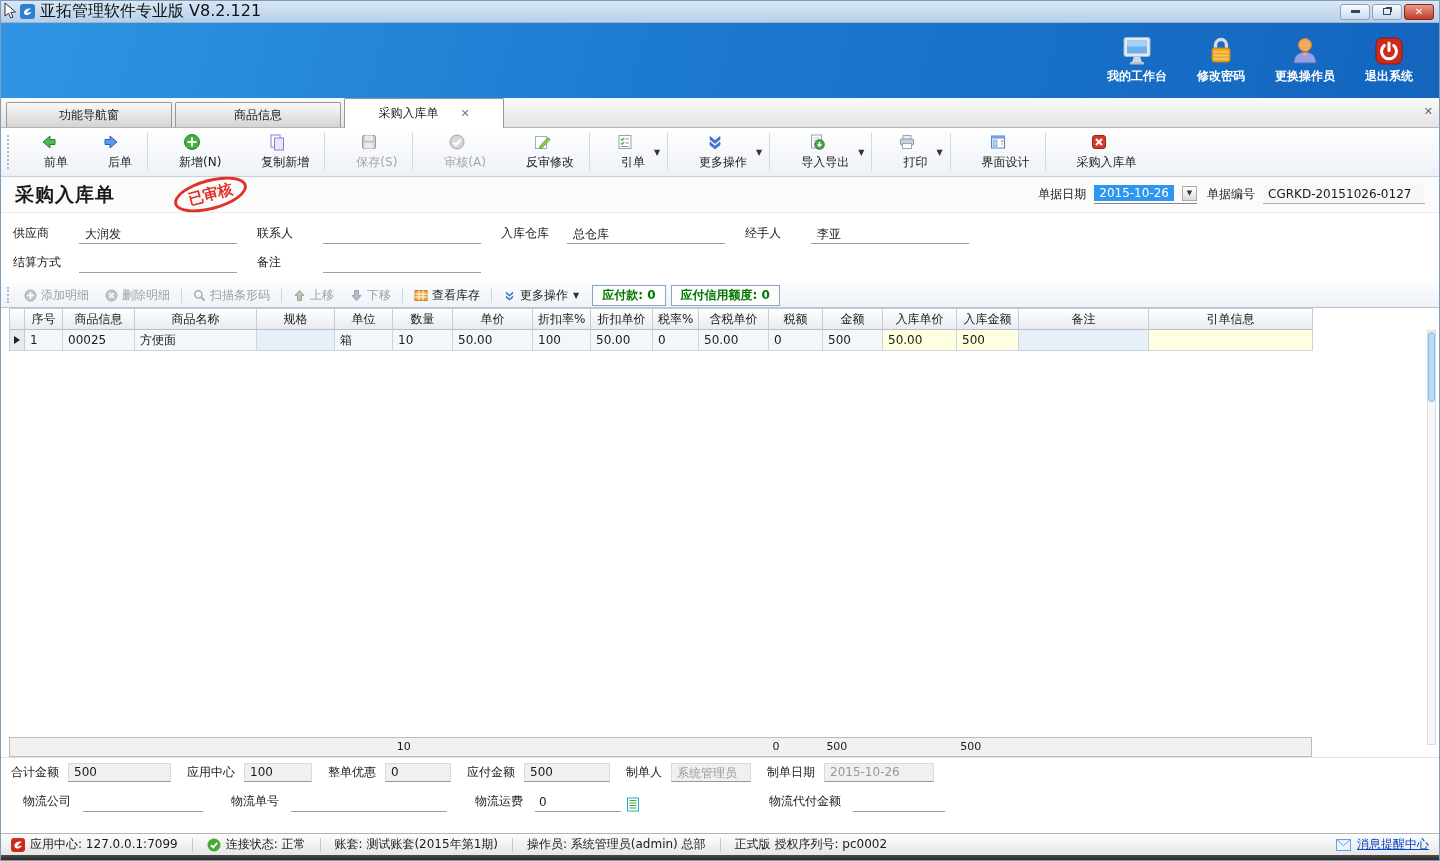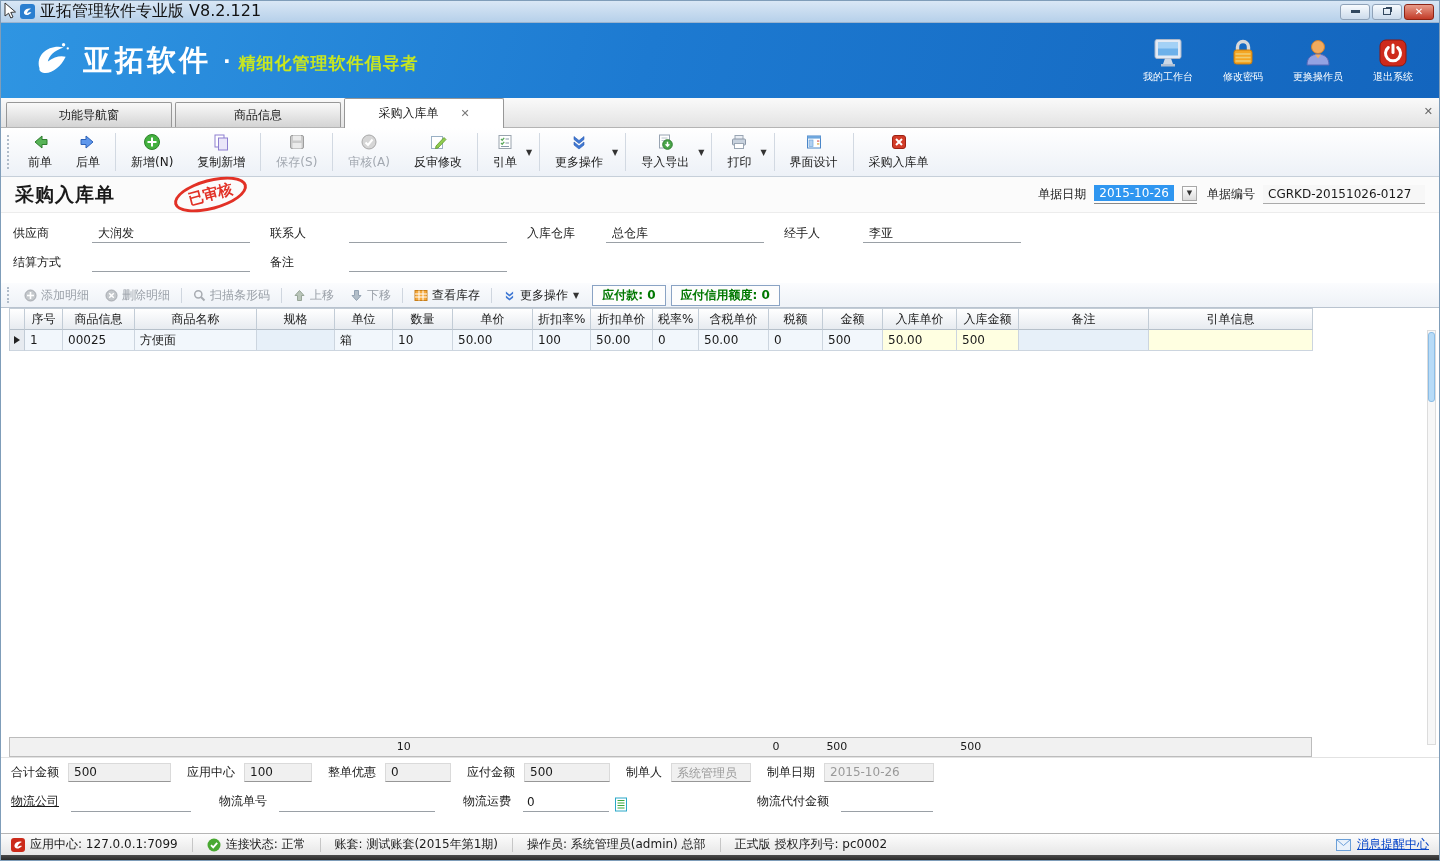--- a/index.html
+++ b/index.html
@@ -23,54 +23,54 @@
   .menubar { height:23px; flex:0 0 23px; background:#f4f3f0; display:flex; align-items:center; padding-left:6px; border-bottom:1px solid #dcdcdc; }
   .menu-item { padding:3px 12px; }
 
   
   .banner { height:75px; flex:0 0 75px; background:linear-gradient(105deg,#2f95e2 0%,#1d7ad1 45%,#1365be 100%); display:flex; align-items:center; color:#fff; }
   .brand { display:flex; align-items:center; margin-left:28px; }
   .logo-text { font-size:29px; font-weight:bold; letter-spacing:3px; margin-left:10px; }
   .brand-dot { font-size:20px; margin:0 8px 0 12px; font-weight:bold; }
   .slogan { color:#c9e71e; font-size:17px; font-weight:bold; letter-spacing:1px; margin-top:6px; }
   .actions { margin-left:auto; margin-right:26px; display:flex; gap:30px; }
-  .action { display:flex; flex-direction:column; align-items:center; gap:2px; font-size:10px; font-weight:normal; color:#fff; }
+  .action { display:flex; flex-direction:column; align-items:center; gap:2px; font-size:12px; font-weight:bold; color:#fff; }
 
   
   .tabstrip { height:30px; flex:0 0 30px; background:linear-gradient(#fafafa,#e3e3e3); display:flex; align-items:flex-end; padding-left:5px; border-bottom:1px solid #b4b4b4; position:relative; }
   .tab { width:166px; height:25px; margin-right:3px; display:flex; align-items:center; justify-content:center; background:linear-gradient(#f9f9f9,#d4d4d4); border:1px solid #979797; border-bottom:none; border-radius:2px 2px 0 0; }
   .tab.active { width:160px; height:30px; background:#fff; margin-bottom:-1px; z-index:2; gap:22px; }
   .tab-x { color:#777; font-size:11px; line-height:11px; }
   .strip-x { position:absolute; right:6px; top:7px; color:#666; font-size:11px; }
 
   
   .toolbar { height:49px; flex:0 0 49px; background:linear-gradient(#ffffff,#edf1f7); border-bottom:1px solid #c6cfd9; display:flex; align-items:stretch; padding-left:4px; }
   .grip { border-left:2px dotted #b0bcc9; width:4px; height:34px; align-self:center; margin:0 5px 0 2px; }
   .tbtn { display:flex; align-items:center; padding:0 4px; }
   .tcol { display:flex; flex-direction:column; align-items:center; gap:3px; padding:0 8px; }
   .tbtn.disabled .tlabel { color:#a2a8b0; }
-  .tlabel { white-space:nowrap; }
+  .tlabel { white-space:nowrap;margin-left:16px; }
   .darr { font-size:8px; color:#333; margin-left:1px; }
   .tsep { width:1px; background:#d2d9e2; margin:5px 3px; }
 
   
   .docheader { height:36px; flex:0 0 36px; background:#fbfbfb; border-bottom:1px solid #ececec; display:flex; align-items:center; padding:0 14px; position:relative; }
   .doc-title { font-size:19px; font-weight:bold; letter-spacing:1px; }
   .stamp { position:absolute; left:172px; top:2px; transform:rotate(-15deg); border:3px solid #e23126; border-radius:50%; padding:3px 12px; color:#e23126; font-size:15px; font-weight:bold; white-space:nowrap; }
   .doc-right { margin-left:auto; display:flex; align-items:center; }
   .doc-lab { margin-right:8px; }
   .datebox { display:flex; align-items:center; border-bottom:1px solid #888; padding-bottom:2px; margin-right:10px; }
   .date-val { background:#2f96f0; color:#fff; padding:1px 5px; }
   .date-drop { width:15px; height:15px; border:1px solid #a8a8a8; background:linear-gradient(#fff,#dcdcdc); display:flex; align-items:center; justify-content:center; font-size:7px; color:#333; margin-left:8px; }
   .noval { width:162px; border-bottom:1px solid #aaa; background:#f7f7f7; padding:2px 5px; }
 
   
   .fields { height:70px; flex:0 0 70px; padding-top:7px; }
   .frow { display:flex; height:29px; align-items:center; }
-  .fitem { display:flex; align-items:flex-start; margin-left:20px;gap:13px; }
+  .fitem { display:flex; align-items:flex-end; margin-left:20px; }
   .fitem.first { margin-left:12px; }
   .flabel { width:66px; padding-bottom:2px; }
   .fline { width:158px; border-bottom:1px solid #9aa0a6; padding:0 6px 2px; height:18px; white-space:nowrap; }
 
   
   .detailbar { height:25px; flex:0 0 25px; background:linear-gradient(#fbfcfe,#eef2f7); border-bottom:1px solid #b9c3cf; display:flex; align-items:center; padding-left:4px; }
   .dbtn { display:flex; align-items:center; gap:4px; padding:0 8px; }
   .dbtn.disabled { color:#9aa0a8; }
   .dsep { width:1px; height:15px; background:#cfd6df; margin:0 3px; }
   .stat { border:1px solid #8aa3c4; background:#fdfdfd; color:#007800; font-weight:bold; padding:1px 9px; margin-left:5px; white-space:nowrap; }
@@ -98,21 +98,21 @@
   .totrow { height:30px; flex:0 0 30px; display:flex; align-items:center; border-top:1px solid #e2e2e2; padding-left:10px; }
   .titem { display:flex; align-items:center; margin-left:16px; }
   .titem.first { margin-left:0; }
   .tlab { margin-right:9px; white-space:nowrap; }
   .tinput { height:19px; background:#f0f0f0; border:1px solid #dadada; border-bottom:1px solid #979797; padding:1px 5px; overflow:hidden; white-space:nowrap; }
   .tinput.ro { color:#999; }
 
   
   .logrow { height:30px; flex:0 0 30px; display:flex; align-items:center; padding-left:10px; }
   .litem { display:flex; align-items:flex-end; margin-left:28px; }
-  .litem.first { margin-left:0;text-decoration:underline; }
+  .litem.first { margin-left:12px; }
   .llab { margin-right:12px; padding-bottom:2px; white-space:nowrap; }
   .lline { border-bottom:1px solid #9aa0a6; height:17px; padding:0 4px 2px; }
   .lic { margin-left:6px; }
   .pregap { height:16px; flex:0 0 16px; }
 
   
   .statusbar { height:22px; flex:0 0 22px; background:linear-gradient(#fdfdfd,#e6e6e6); border-top:1px solid #b5b5b5; display:flex; align-items:center; padding:0 10px; }
   .sitem { display:flex; align-items:center; gap:5px; white-space:nowrap; }
   .ssep { width:1px; height:14px; background:#c6c6c6; margin:0 14px; }
   .msglink { margin-left:auto; display:flex; align-items:center; gap:6px; color:#0645c8; text-decoration:underline; }
@@ -144,30 +144,20 @@
           <span class="g-res"></span>
         </div>
       <div class="winbtn close">
           <span class="g-x">✕</span>
         </div>
     </div>
   </div>
 
 
   <div class="banner">
-    <div class="brand">
-      <svg width="44" height="44" viewBox="0 0 42 42">
-          <path d="M10 28 C6 14 20 5 33 8 C24 11 19 16 18 21.5 C24 16.5 31 15.5 35 17 C30 28 18 36 11 31 C9.5 30 10 28 10 28 Z" fill="#fff"></path>
-          <circle cx="33" cy="5.5" r="1.6" fill="#fff"></circle>
-          <circle cx="37" cy="9" r="1.1" fill="#fff"></circle>
-        </svg>
-      <span class="logo-text">亚拓软件</span>
-      <span class="brand-dot">·</span>
-      <span class="slogan">精细化管理软件倡导者</span>
-    </div>
     <div class="actions">
       <div class="action">
         <svg width="34" height="30" viewBox="0 0 32 30">
             <rect x="3" y="1.5" width="26" height="19" rx="2" fill="#e3eaf4" stroke="#a9b7cb"></rect>
             <rect x="6" y="4.5" width="20" height="13" fill="#6db1ea"></rect>
             <rect x="6" y="4.5" width="20" height="6" fill="#a3d1f6"></rect>
             <path d="M13 20.5 L19 20.5 L21 26 L11 26 Z" fill="#cdd8e6"></path>
             <rect x="9" y="26" width="14" height="2.5" fill="#b3c1d4"></rect>
           </svg>
         <span>我的工作台</span>

